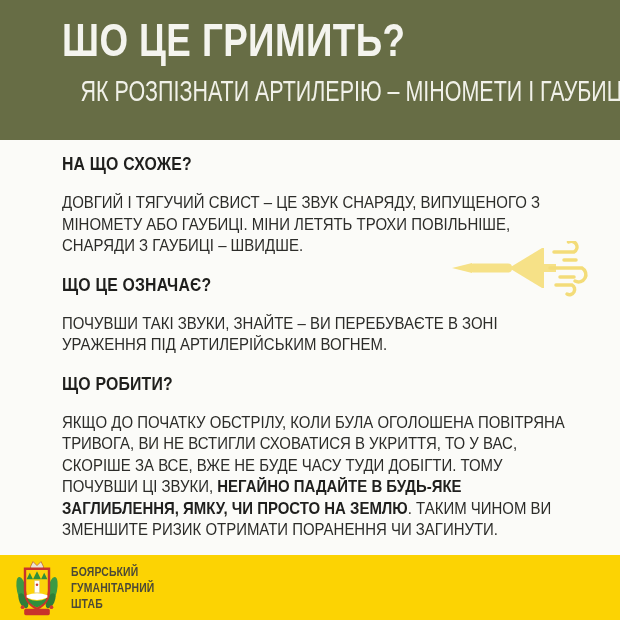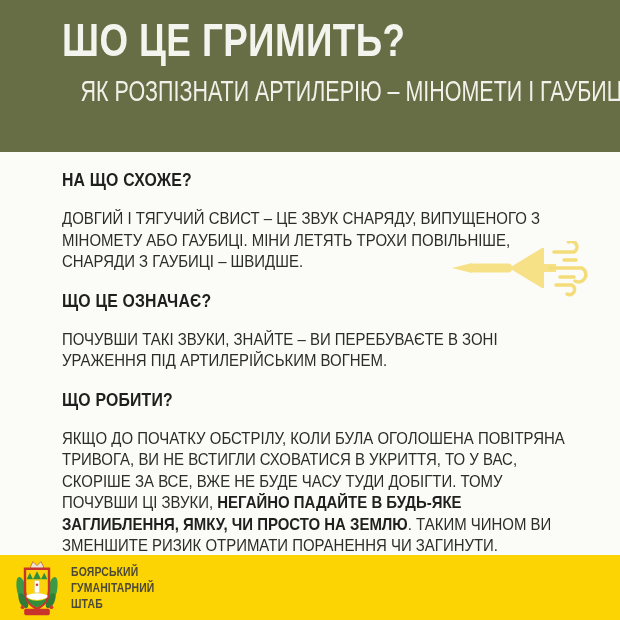--- a/index.html
+++ b/index.html
@@ -41,21 +41,21 @@
     font-weight: 400;
     line-height: 30px;
     transform: scaleX(0.74);
     transform-origin: 50% 50%;
     white-space: nowrap;
   }
 
   
   .card {
     position: absolute;
-    left: 0; top: 156px;
+    left: 0; top: 140px;
     width: 620px; height: 403px;
     background: #fbfbf8;
     padding: 13px 0 0 62px;
   }
   .sec-h {
     margin: 17px 0 0 0;
     font-size: 18px;
     font-weight: 700;
     color: #1f1f1d;
     line-height: 22px;

